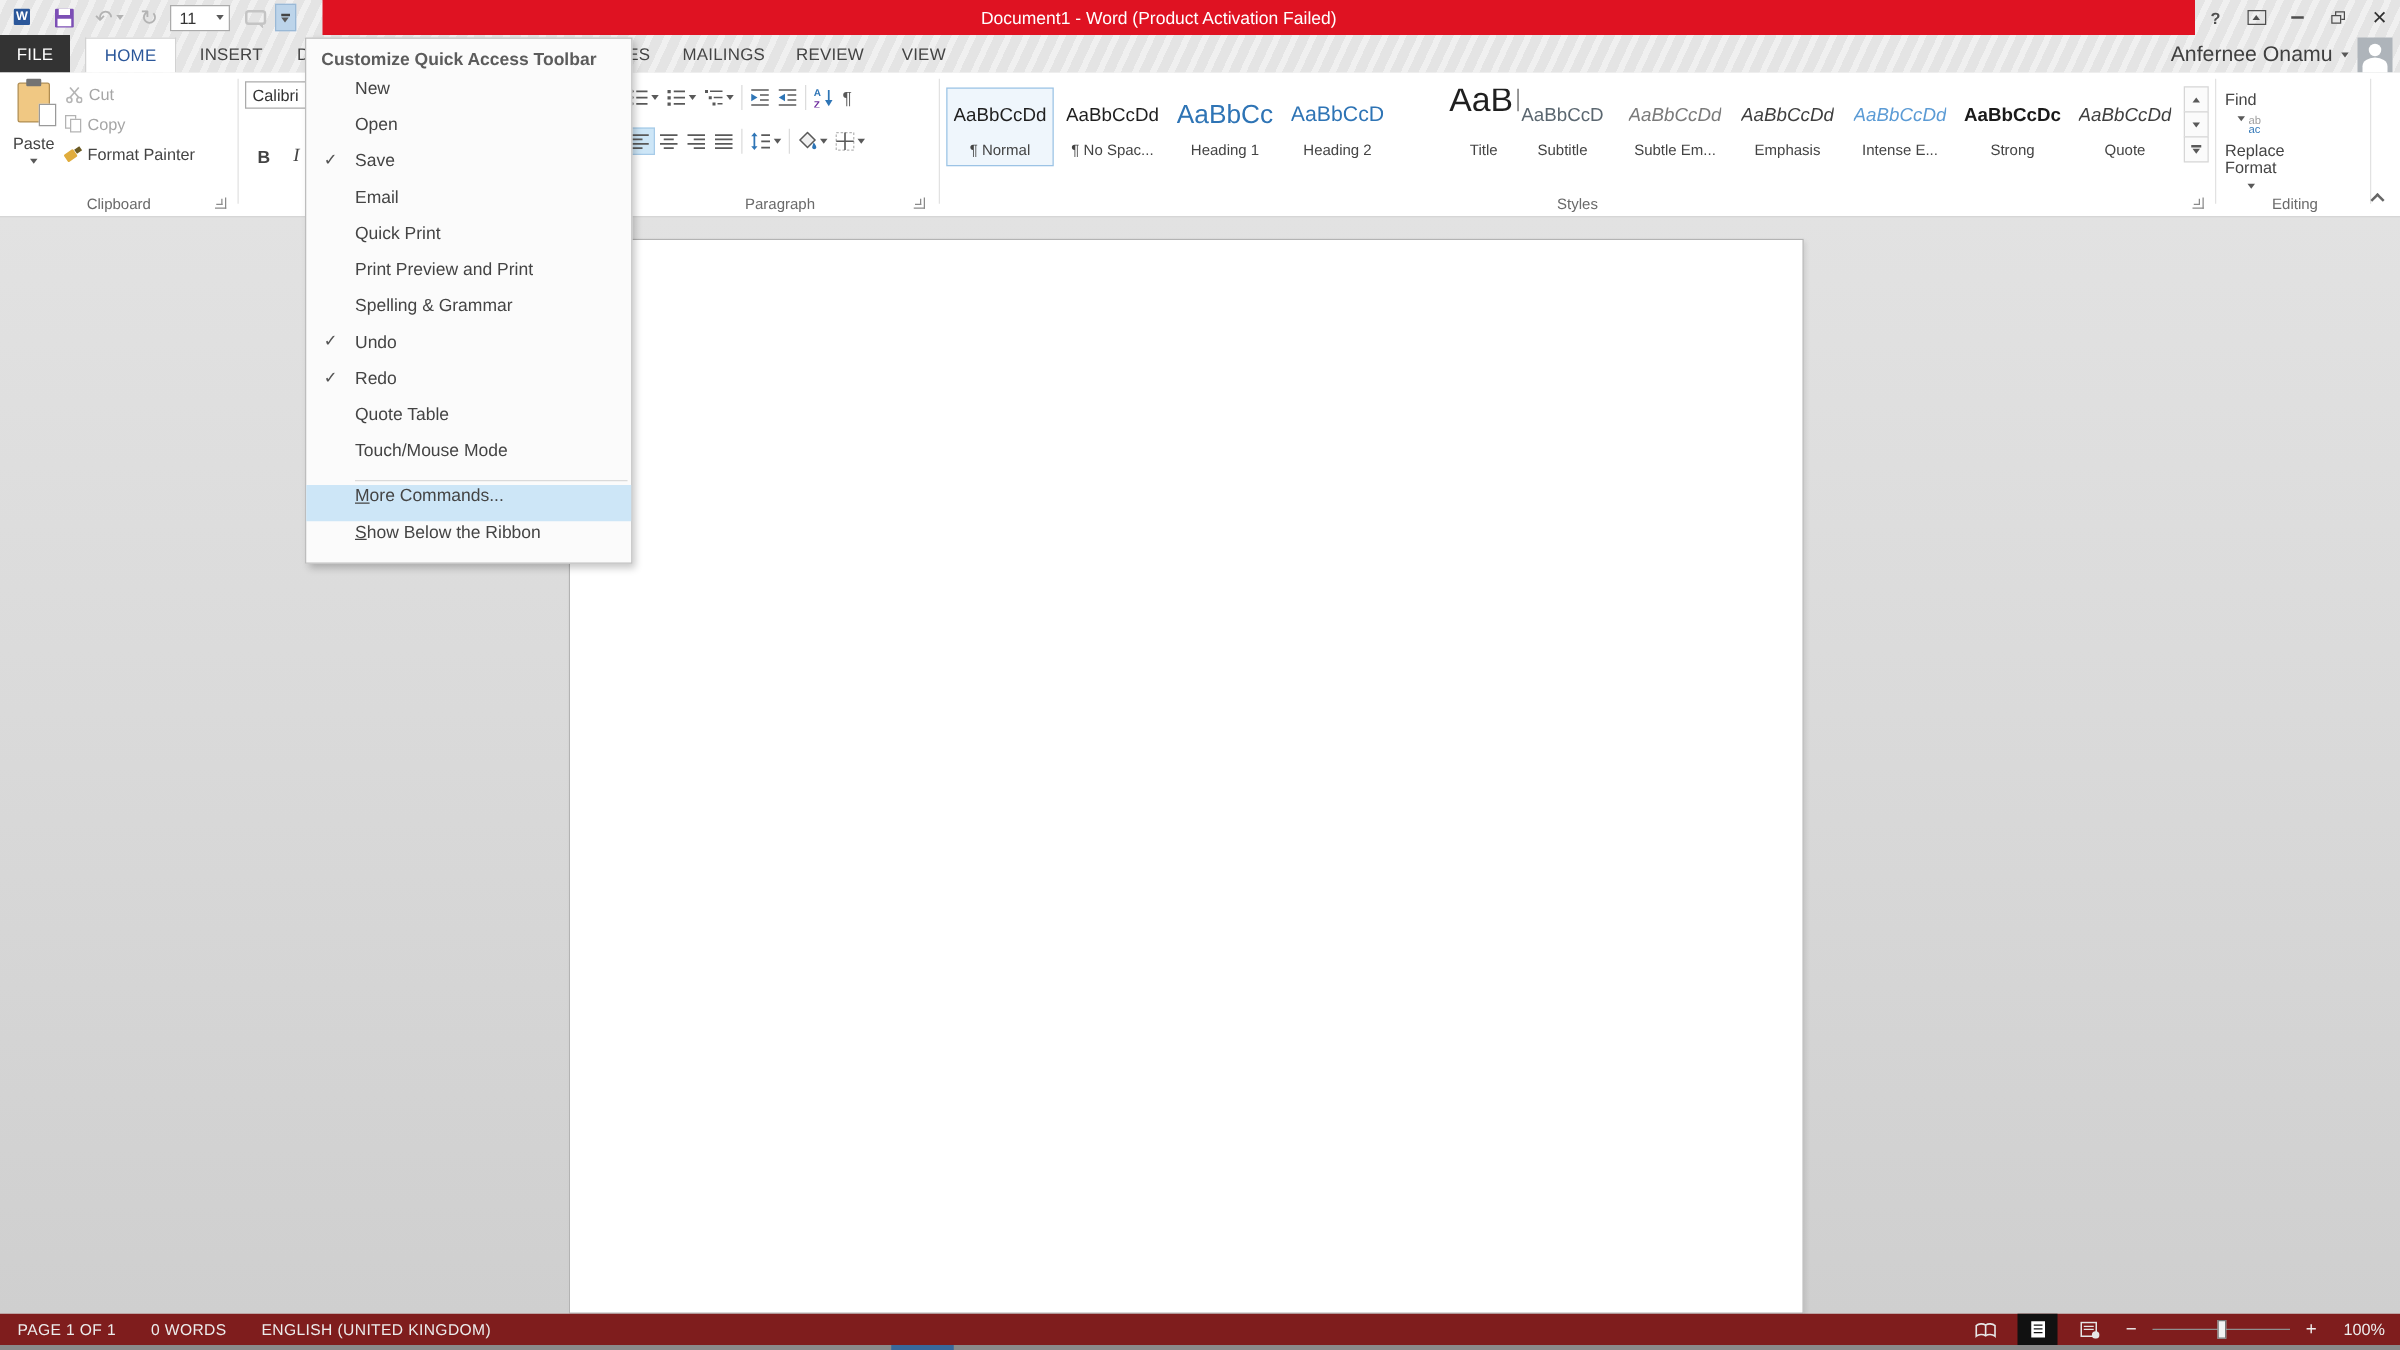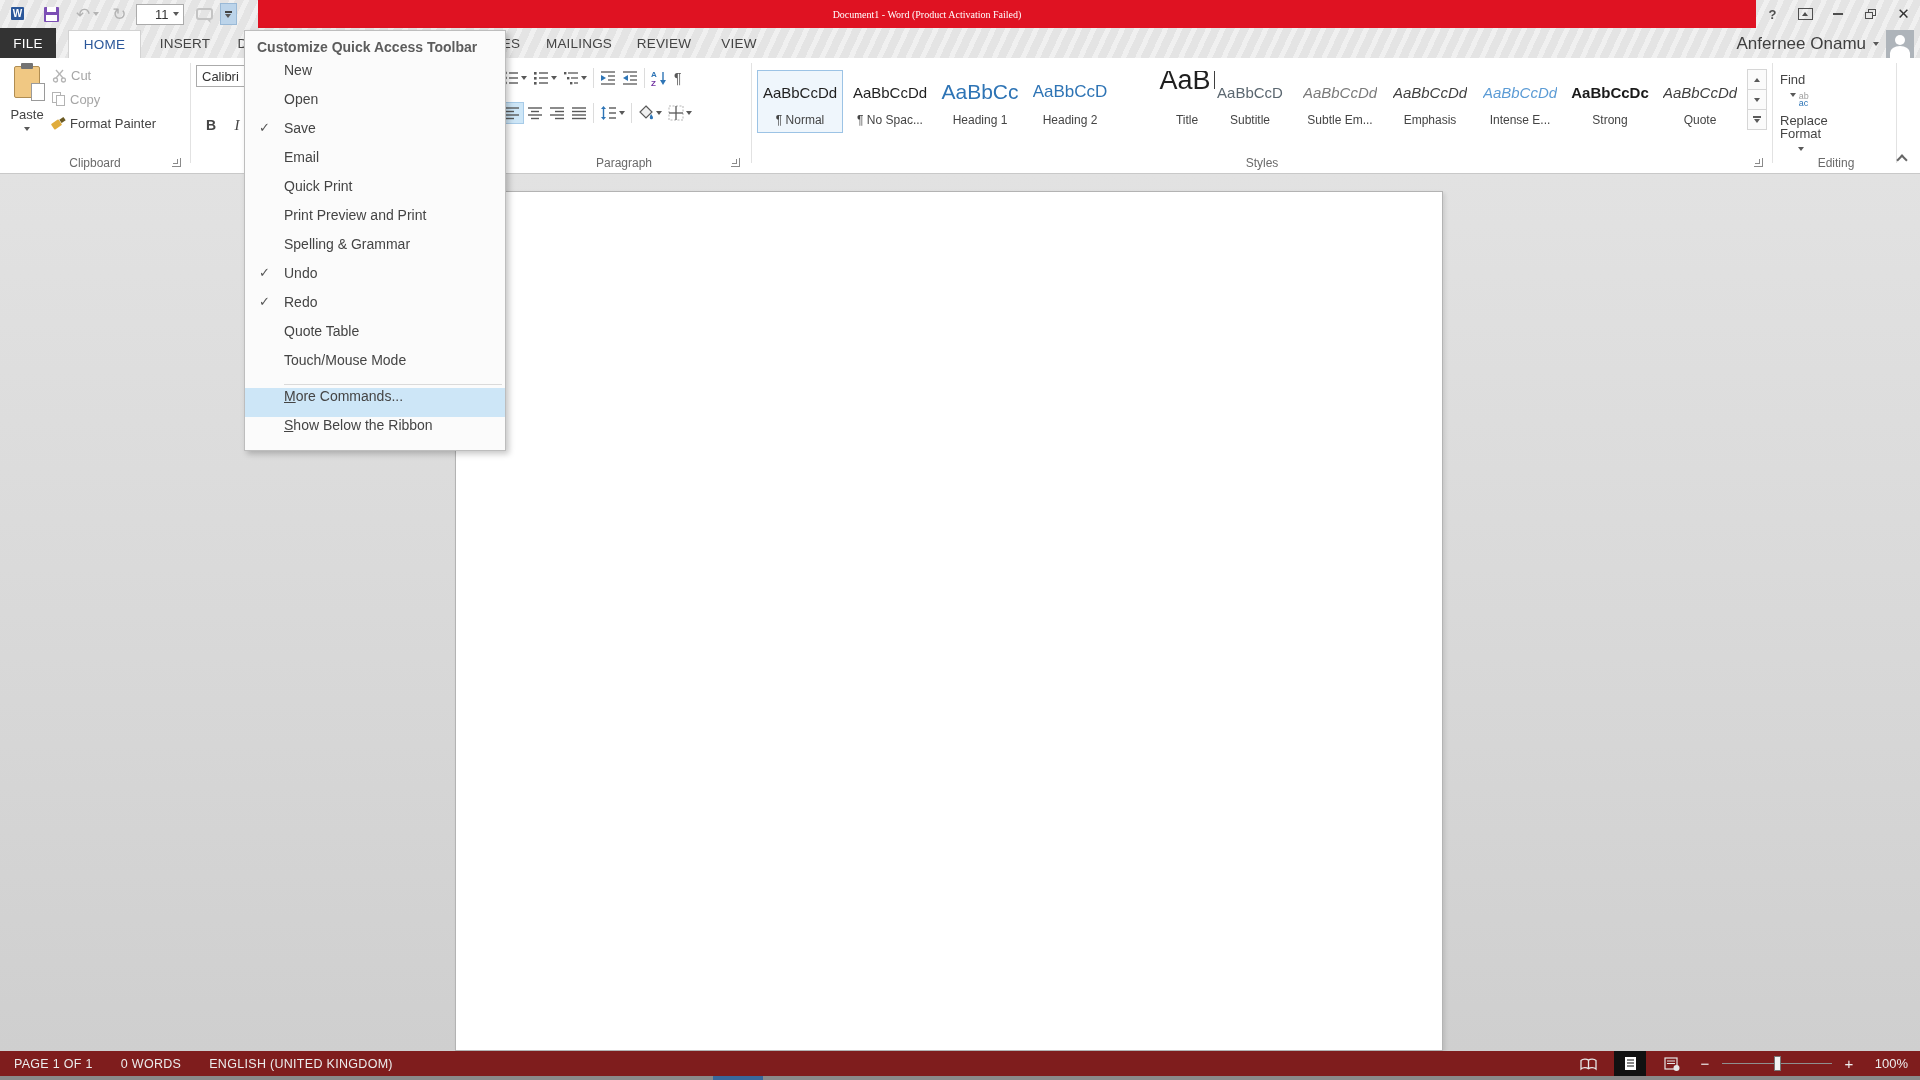--- a/index.html
+++ b/index.html
@@ -7,36 +7,36 @@
   body { font-family:"Liberation Sans", sans-serif; }
   .screen { position:relative; width:1920px; height:1080px; overflow:hidden; background:#D6D6D6; }
 
   
   .chrome { position:absolute; left:0; top:0; width:1920px; height:58px;
     background:#E4E4E4;
     background-image:repeating-linear-gradient(115deg, rgba(255,255,255,.45) 0 5px, rgba(255,255,255,0) 5px 13px); }
   .titlebar { position:absolute; left:0; top:0; width:1920px; height:28px; }
   .red-strip { position:absolute; left:258px; top:0; width:1498px; height:28px; background:#DF1222;
     display:flex; align-items:center; justify-content:center; }
-  .title-text { color:#FFFFFF; font-size:10px; transform:translateX(-80px); white-space:nowrap;font-family:Liberation Serif, serif; }
+  .title-text { color:#FFFFFF; font-size:14px; transform:translateX(-80px); white-space:nowrap; }
 
   
   .qat { position:absolute; left:0; top:0; width:258px; height:28px; display:flex; align-items:center; }
   .qat-btn { height:24px; display:flex; align-items:center; justify-content:center; margin:0 3px; }
   .word-logo { width:20px; height:18px; margin-left:8px; position:relative; }
   .word-logo .page { position:absolute; right:0; top:1px; width:11px; height:15px; background:#FFF; border:1px solid #9DB6D8; }
   .word-logo .wbox { position:absolute; left:0; top:2px; width:13px; height:13px; background:#2B579A; color:#FFF;
     font-size:10px; font-weight:bold; display:flex; align-items:center; justify-content:center; border-radius:1px; }
   .save-ic { width:15px; height:15px; background:#7C4FB5; border-radius:1px; position:relative; }
   .save-ic i { position:absolute; left:3px; top:0; width:9px; height:5px; background:#FFF; }
   .save-ic b { position:absolute; left:2px; bottom:1px; width:11px; height:6px; background:#FFF; }
   .glyph-dis { color:#B3B3B3; font-size:17px; line-height:17px; }
   .car { width:0; height:0; border-left:3.5px solid transparent; border-right:3.5px solid transparent; border-top:4px solid #595959; }
   .car.dis { border-top-color:#B3B3B3; }
-  .fontsize-box { width:48px; height:21px; background:#FFF; border:1px solid #ABABAB; display:flex; align-items:center; margin:0 6px;text-align:right; }
+  .fontsize-box { width:48px; height:21px; background:#FFF; border:1px solid #ABABAB; display:flex; align-items:center; margin:0 6px; }
   .fontsize-box .val { flex:1; font-size:13px; color:#333; padding-left:7px; }
   .fontsize-box .dd { width:14px; height:100%; display:flex; align-items:center; justify-content:center; }
   .bubble { width:17px; height:12px; border:2px solid #C4C4C4; border-radius:3px; position:relative; }
   .bubble:after { content:""; position:absolute; left:8px; bottom:-5px; width:5px; height:5px; background:#C4C4C4;
     clip-path:polygon(0 0, 100% 0, 100% 100%); }
   .qat-menu-btn { width:17px; height:22px; background:#BCD4EA; border:1px solid #9AB9D6; display:flex; flex-direction:column;
     align-items:center; justify-content:center; gap:1px; margin-left:4px; }
   .qat-menu-btn .bar { width:7px; height:2px; background:#444; }
 
   

